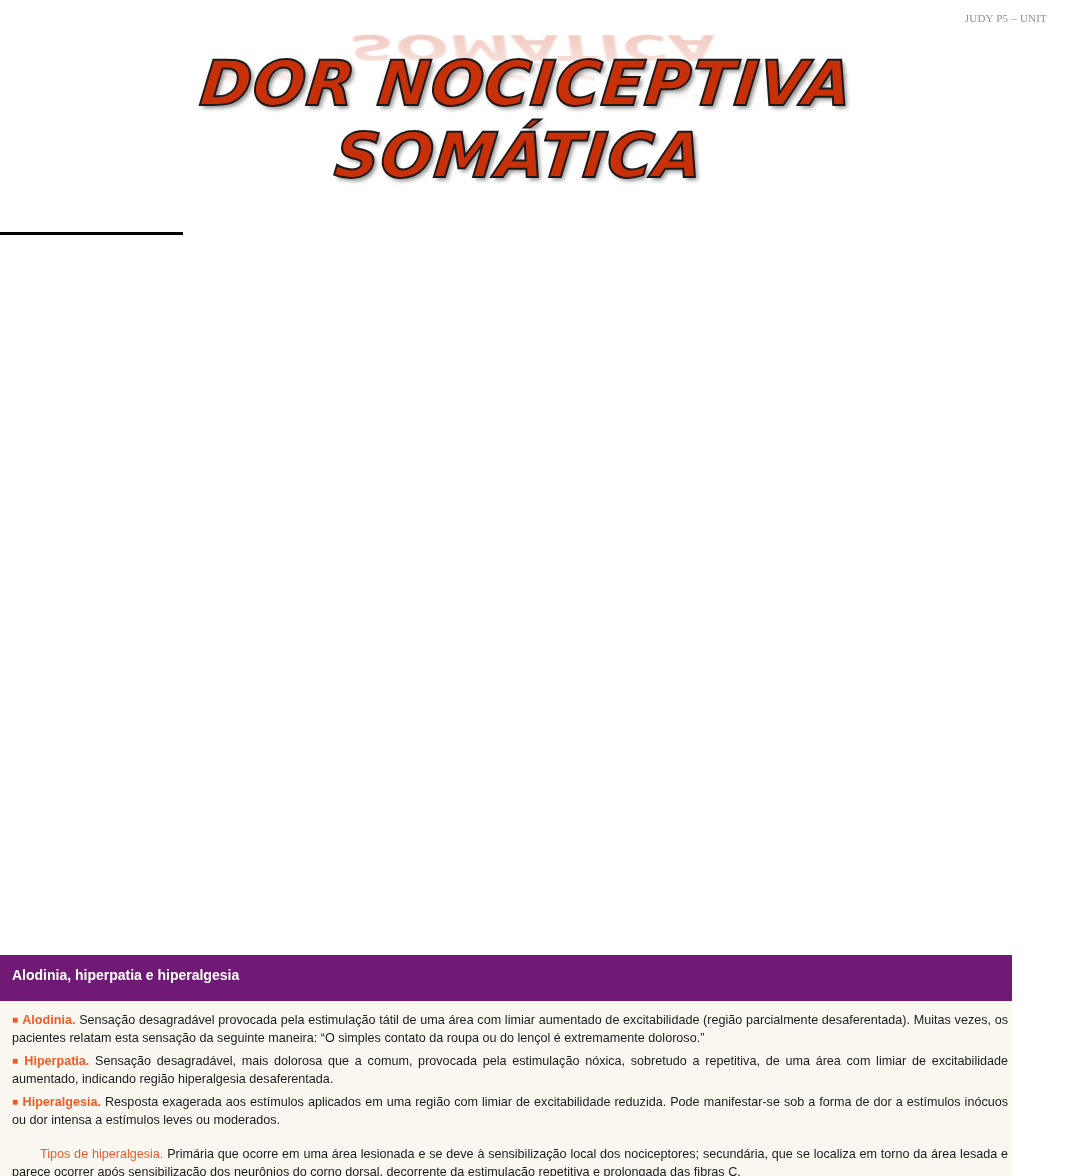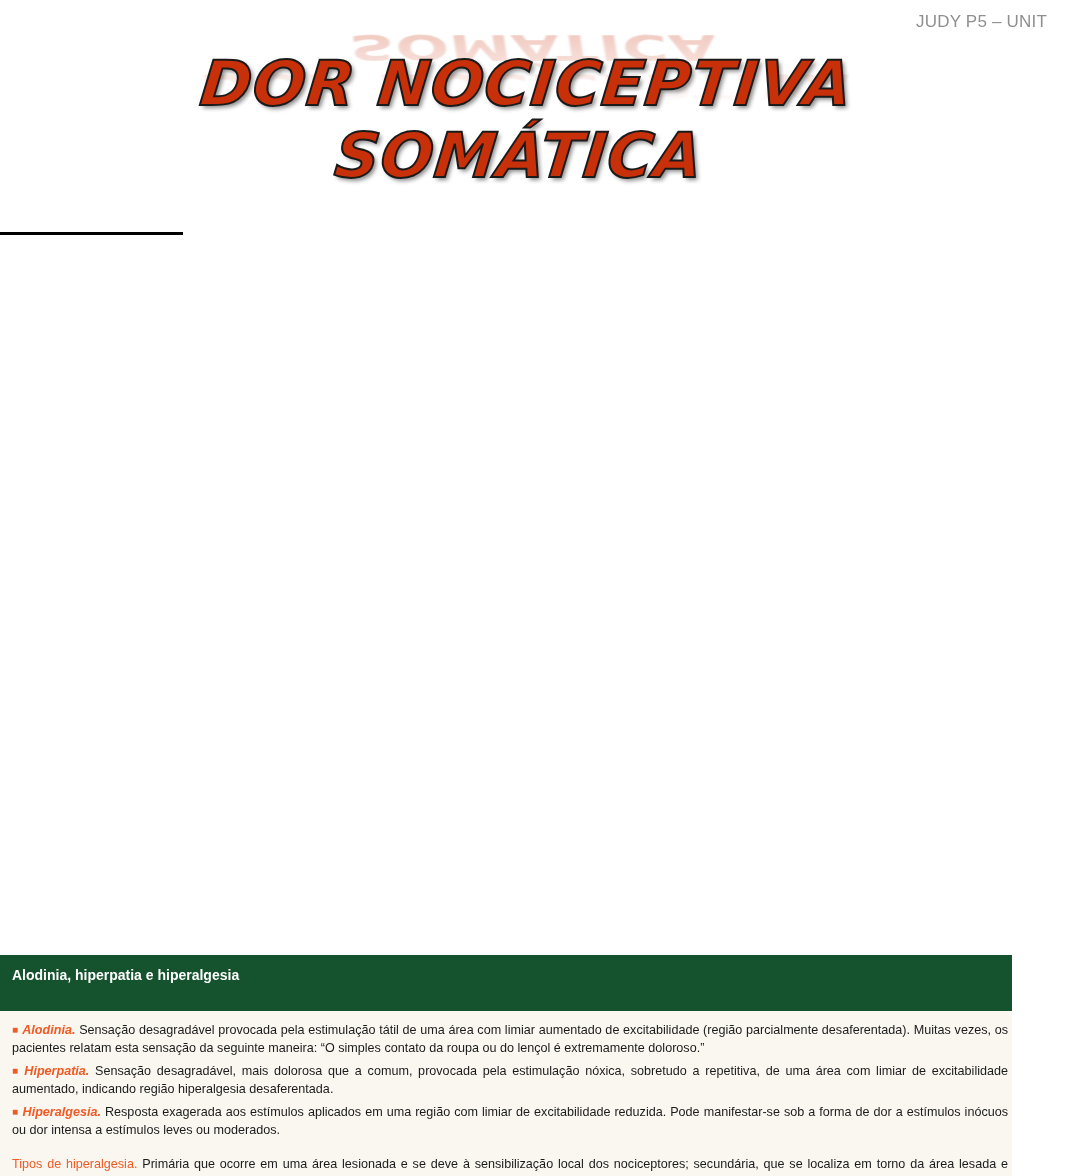--- a/index.html
+++ b/index.html
@@ -2,21 +2,21 @@
 <html><head>
 <meta charset="utf-8">
 <style>
   html, body { margin: 0; padding: 0; }
   body {
     width: 1076px; height: 1176px; position: relative; overflow: hidden;
     background: #ffffff; font-family: "Liberation Sans", sans-serif;
   }
   .header-tag {
     position: absolute; top: 12px; right: 29px;
-    font-family: Liberation Sans, sans-serif; font-size: 17px; color: #8f8f8f;
+    font-family: Liberation Serif, serif; font-size: 11px; color: #8f8f8f;
     letter-spacing: 0.2px;
   }
   .title-wrap {
     position: absolute; left: 98px; top: 48px; width: 850px; height: 100px;
   }
   .title {
     position: absolute; left: 0; top: 0; width: 850px; text-align: center;
     font-family: "DejaVu Sans", sans-serif; font-weight: bold; font-style: oblique;
     font-size: 62px; line-height: 72px; letter-spacing: 1px;
     color: #c8300a;
@@ -36,31 +36,31 @@
     filter: blur(1px);
   }
   .rule {
     position: absolute; left: 0; top: 232px; width: 183px; height: 3px; background: #000;
   }
   .box {
     position: absolute; left: 0; top: 955px; width: 1012px; height: 221px;
     background: #faf7f1;
   }
   .box-header {
-    height: 56px; background: #14532d; color: #ffffff;
+    height: 46px; background: #701a75; color: #ffffff;
     font-size: 14px; font-weight: bold; line-height: 40px; padding-left: 12px;
   }
   .box-body { padding: 10px 4px 0 12px; }
   .para {
     font-size: 12.6px; line-height: 18px; color: #1b1b1b; text-align: justify;
     margin: 0 0 5px 0;
   }
   .bullet { color: #f05a24; font-size: 10px; vertical-align: 1px; margin-right: 4px; }
-  .term { color: #f05a24; font-weight: bold; font-style: italic; }
-  .term-plain { color: #f05a24; }
+  .term { color: #f05a24; font-weight: bold; }
+  .term-plain { color: #f05a24; margin-left: 28px; }
 </style>
 </head>
 <body>
 
 <div class="header-tag">JUDY P5 – UNIT</div>
 
 <div class="title-wrap">
   <div class="title-reflection">DOR NOCICEPTIVA SOMÁTICA</div>
   <div class="title">DOR NOCICEPTIVA SOMÁTICA</div>
 </div>

